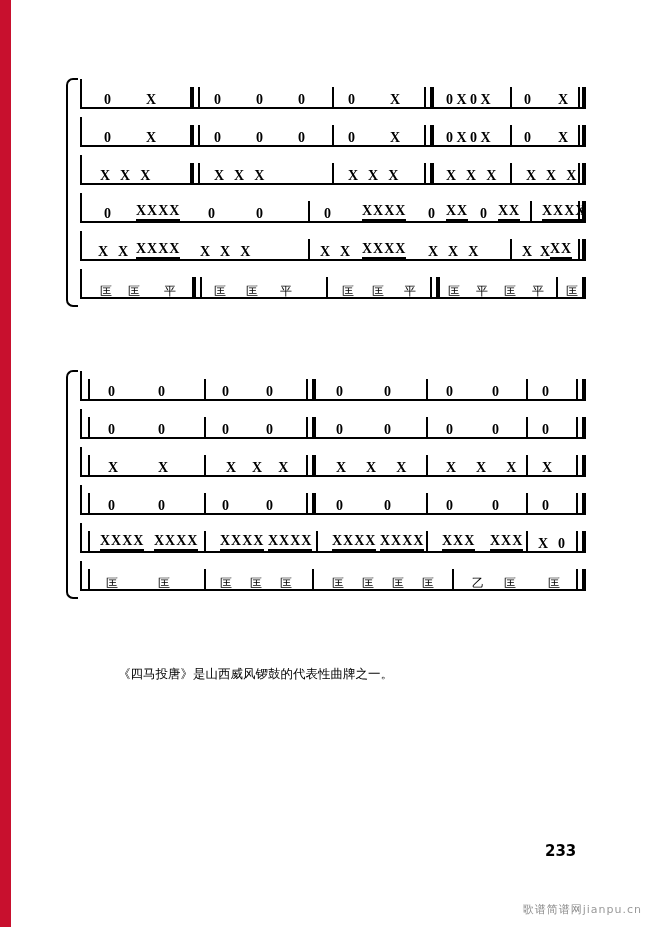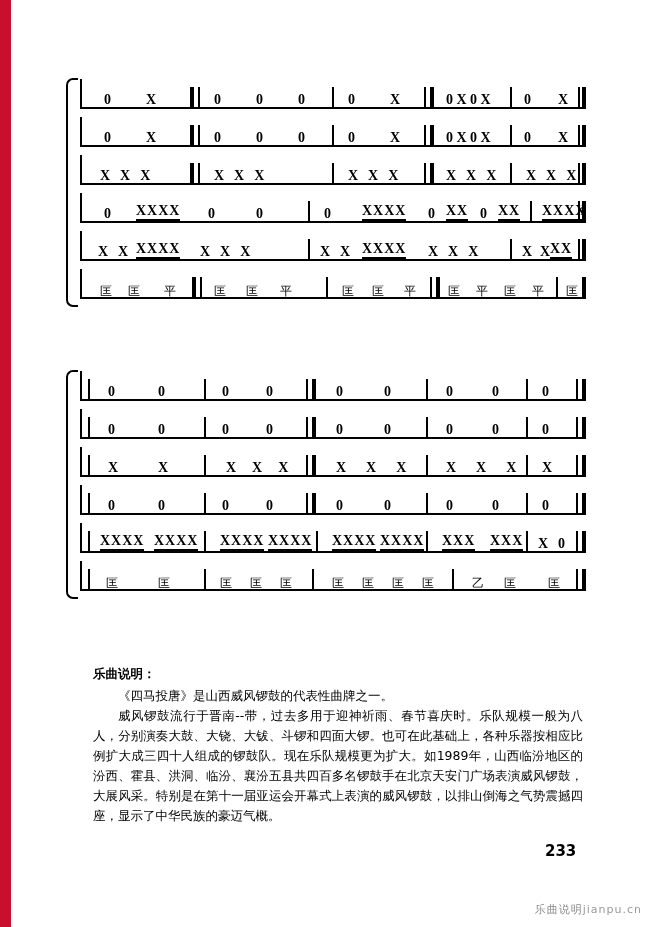--- a/index.html
+++ b/index.html
@@ -428,24 +428,22 @@
         <div class="cn" style="left:424px;">匡</div>
         <div class="cn" style="left:468px;">匡</div>
         <div class="bar" style="left:496px;"></div>
         <div class="bar thick" style="left:502px;"></div>
       </div>
 
     </div>
   </div>
 
   <div id="notes">
-    <div class="head">乐曲说明：</div>
     <p class="indent">《四马投唐》是山西威风锣鼓的代表性曲牌之一。</p>
-    <p class="indent">威风锣鼓流行于晋南--带，过去多用于迎神祈雨、春节喜庆时。乐队规模一般为八人，分别演奏大鼓、大铙、大钹、斗锣和四面大锣。也可在此基础上，各种乐器按相应比例扩大成三四十人组成的锣鼓队。现在乐队规模更为扩大。如1989年，山西临汾地区的汾西、霍县、洪洞、临汾、襄汾五县共四百多名锣鼓手在北京天安门广场表演威风锣鼓，大展风采。特别是在第十一届亚运会开幕式上表演的威风锣鼓，以排山倒海之气势震撼四座，显示了中华民族的豪迈气概。</p>
   </div>
 
   <div id="page-number">233</div>
 
   <div id="watermark">
-    <span class="wm-cn">乐曲说明</span><span class="wm-en">jianpu.cn</span>
+    <span class="wm-cn">歌谱简谱网</span><span class="wm-en">jianpu.cn</span>
   </div>
 
 </div>
 
 </body></html>

